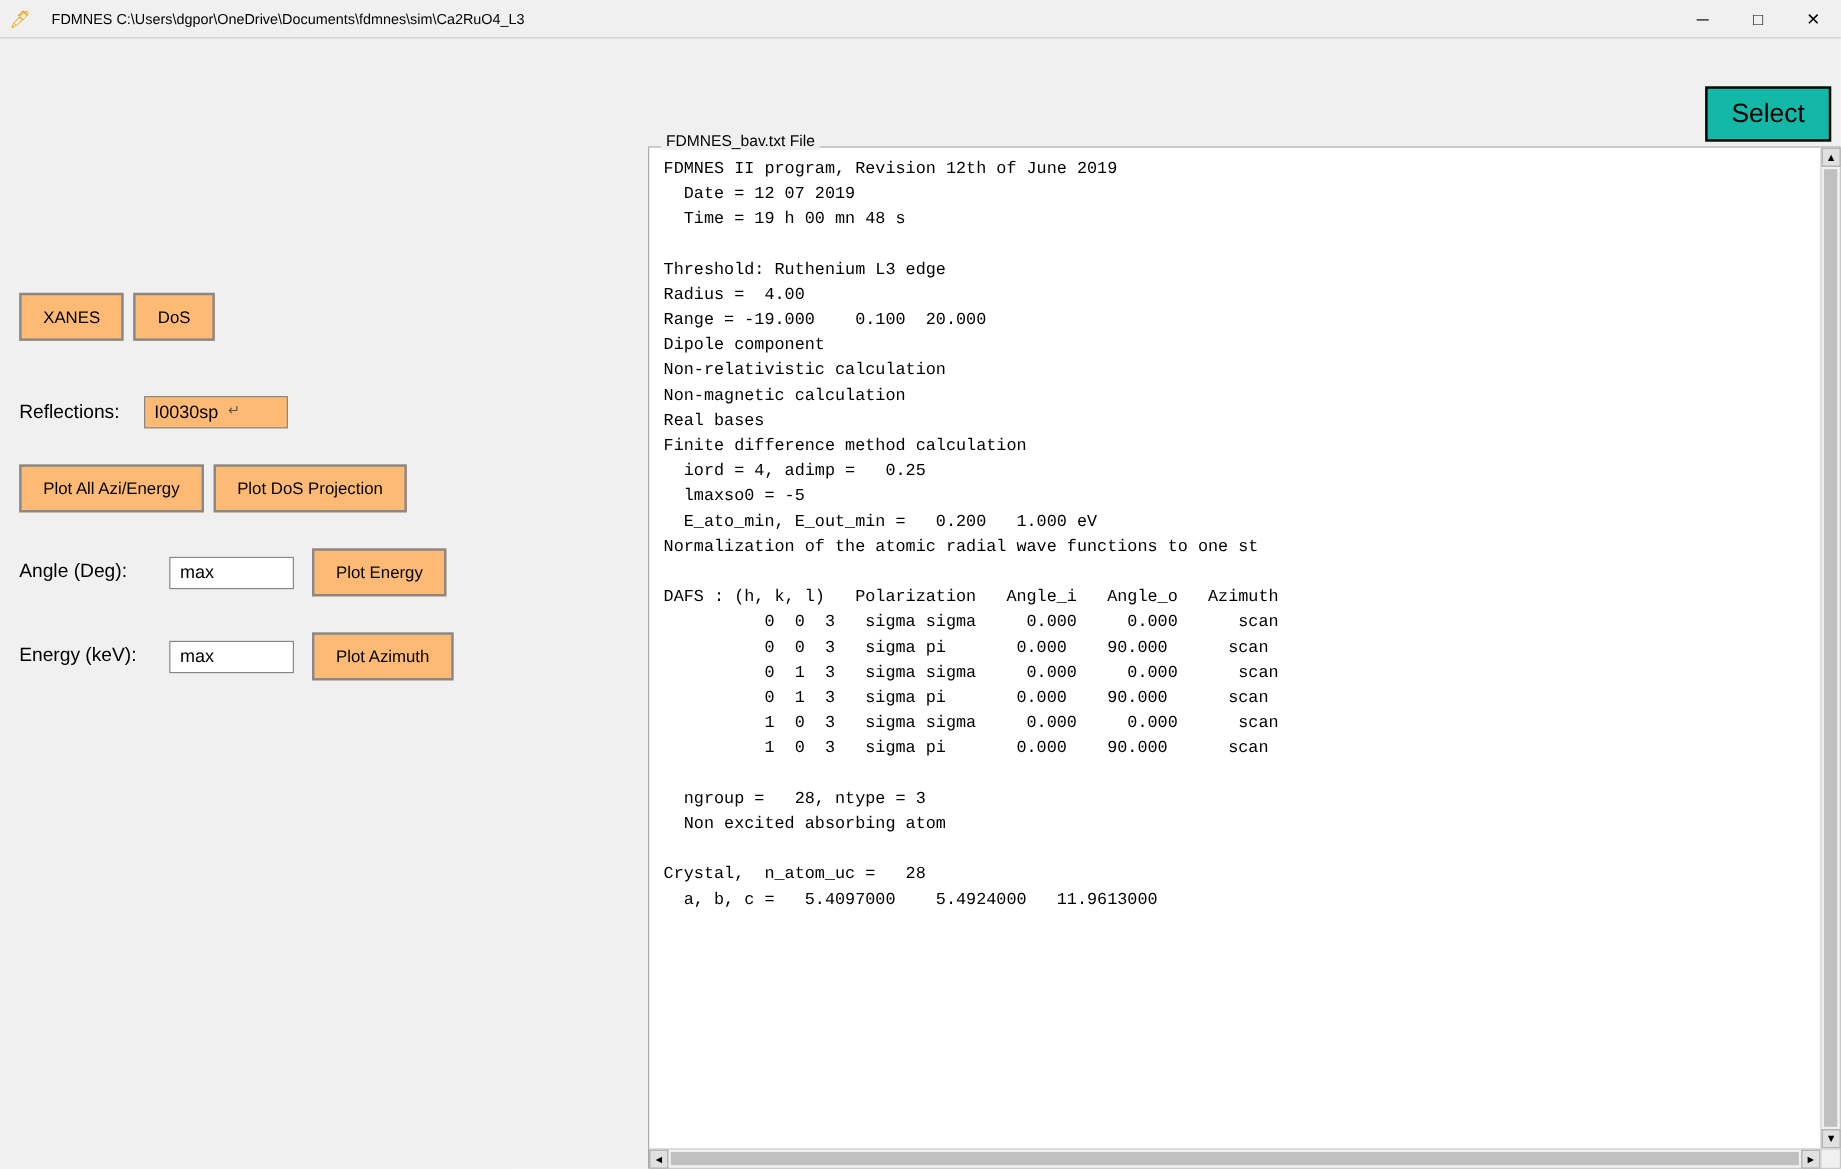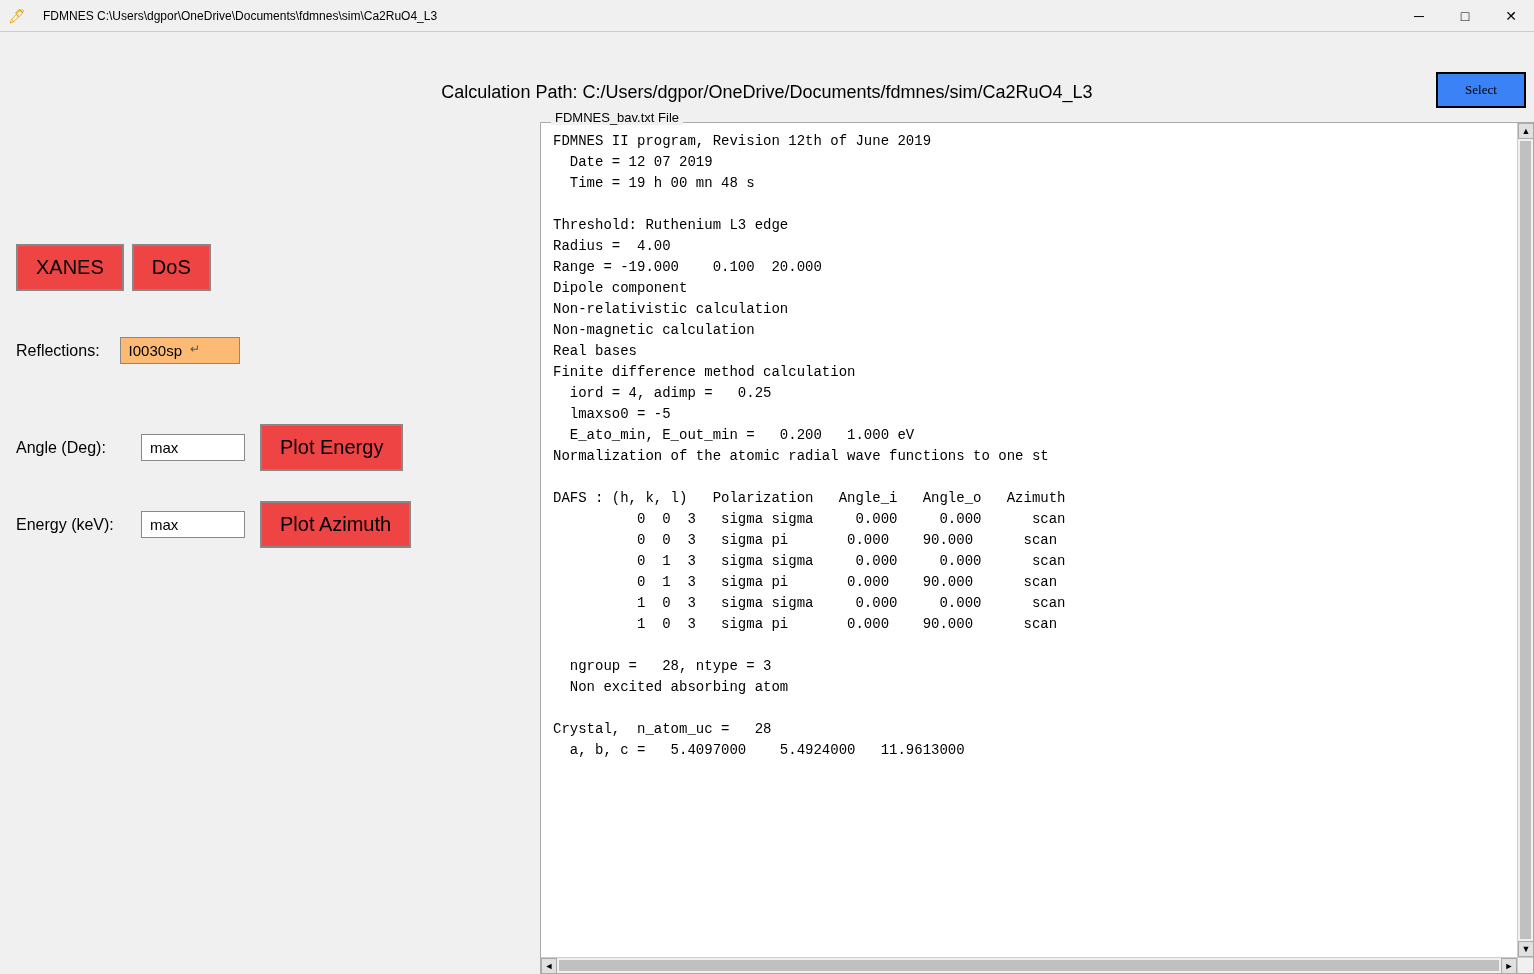--- a/index.html
+++ b/index.html
@@ -76,49 +76,48 @@
 
     
     .select-button-container {
       position: absolute;
       top: 32px;
       right: 0;
       padding: 8px;
       z-index: 20;
     }
     .select-btn {
-      font-size: 13px;
+      font-size: 22px;
       padding: 8px 20px;
-      background: #3b82f6;
+      background: #14b8a6;
       border: 2px solid #000;
       cursor: pointer;
       font-weight: normal;
       min-width: 90px;
-      font-family: Liberation Serif, serif;
     }
 
     
     .left-controls {
       margin-top: 90px;
       display: flex;
       flex-direction: column;
       gap: 14px;
     }
 
     .btn-row {
       display: flex;
       flex-direction: row;
       gap: 8px;
       align-items: center;
     }
 
     .ctrl-btn {
-      font-size: 20px;
+      font-size: 14px;
       padding: 10px 18px;
-      background: #ef4444;
+      background: #fdba74;
       border: 2px solid #888;
       cursor: pointer;
       white-space: nowrap;
     }
 
     .reflections-row {
       display: flex;
       align-items: center;
       gap: 8px;
     }
@@ -265,23 +264,20 @@
   <span class="titlebar-title">FDMNES C:\Users\dgpor\OneDrive\Documents\fdmnes\sim\Ca2RuO4_L3</span>
   <div class="titlebar-controls">
     <button class="titlebar-btn">─</button>
     <button class="titlebar-btn">□</button>
     <button class="titlebar-btn close">✕</button>
   </div>
 </div>
 
 <div class="main-content">
 
-  <div class="calc-path-area">
-    <span>Calculation Path: C:/Users/dgpor/OneDrive/Documents/fdmnes/sim/Ca2RuO4_L3</span>
-  </div>
 
   <div class="select-button-container">
     <button class="select-btn">Select</button>
   </div>
 
   <div class="left-controls" style="position:absolute; left:0; top:32px; width:520px; padding: 0 16px;">
 
     <div class="btn-row" style="margin-top: 90px;">
       <button class="ctrl-btn">XANES</button>
       <button class="ctrl-btn">DoS</button>
@@ -289,20 +285,22 @@
 
     <div class="reflections-row" style="margin-top: 32px; gap: 20px;">
       <span class="reflections-label">Reflections:</span>
       <div class="reflections-dropdown">
         <span>I0030sp</span>
         <span class="arrow">↵</span>
       </div>
     </div>
 
     <div class="btn-row" style="margin-top: 16px;">
+      <button class="ctrl-btn">Plot All Azi/Energy</button>
+      <button class="ctrl-btn">Plot DoS Projection</button>
     </div>
 
     <div class="input-row" style="margin-top: 16px;">
       <span class="input-label">Angle (Deg):</span>
       <input class="input-field" type="text" value="max" style="">
       <button class="ctrl-btn">Plot Energy</button>
     </div>
 
     <div class="input-row" style="margin-top: 16px;">
       <span class="input-label">Energy (keV):</span>

